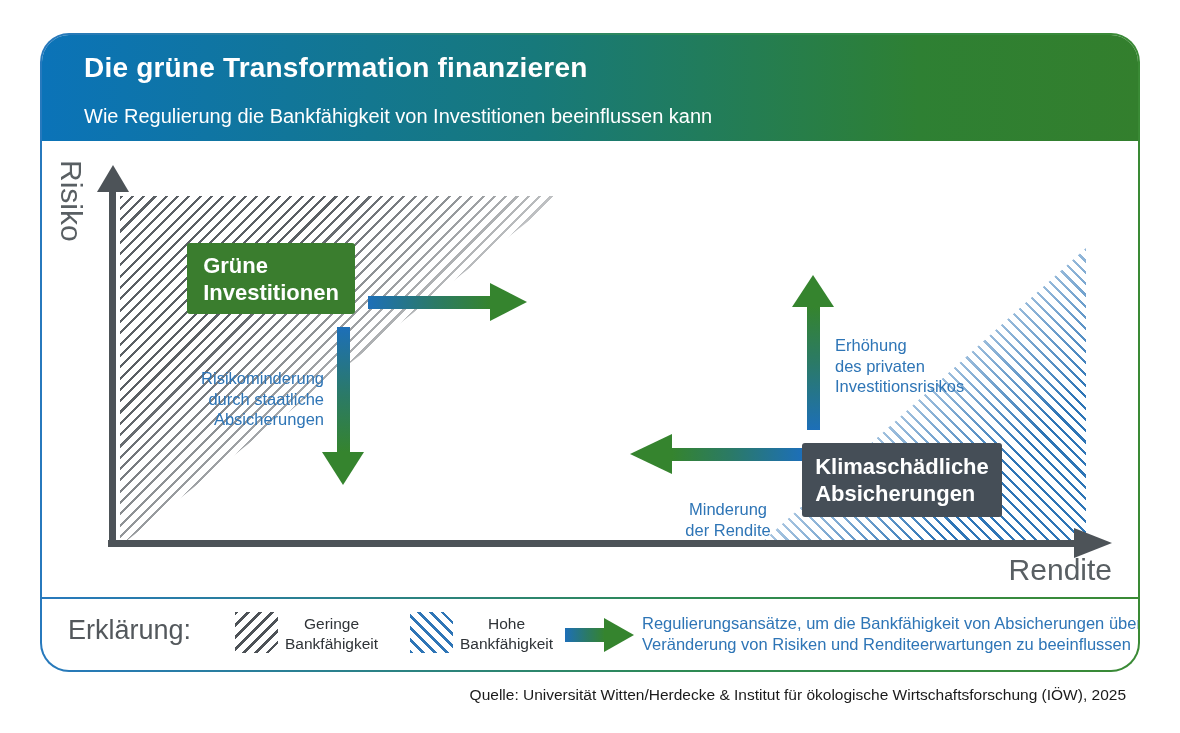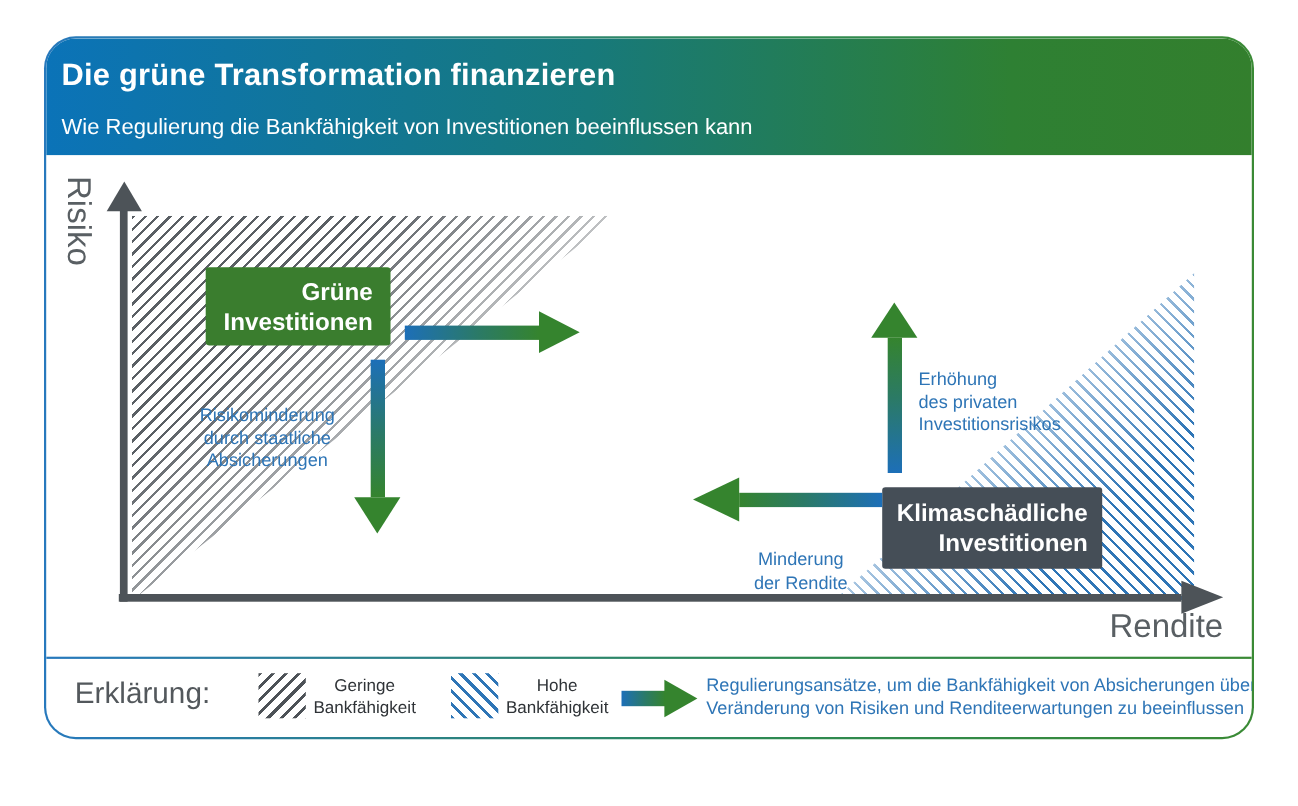--- a/index.html
+++ b/index.html
@@ -14,21 +14,21 @@
   }
   .card {
     position: relative; width: 100%; height: 100%;
     border-radius: 27px; background: #fff; overflow: hidden;
   }
 
   
   .header {
     position: absolute; left: 0; top: 0; right: 0; height: 106px;
     background: linear-gradient(90deg, #0b73b8 0%, #17797b 45%, #2e8033 80%, #337f2d 100%);
-    padding: 17px 0 0 14px; color: #fff;
+    padding: 17px 0 0 42px; color: #fff;
   }
   .header .title { font-size: 28px; font-weight: bold; letter-spacing: 0.2px; }
   .header .subtitle { font-size: 20px; margin-top: 21px; font-weight: normal; }
 
   
   .axis { position: absolute; background: #4d5358; }
   .y-axis-line { left: 67px; top: 156px; width: 7px; height: 356px; }
   .x-axis-line { left: 66px; top: 505px; width: 966px; height: 7px; }
   .y-axis-head {
     position: absolute; left: 55px; top: 130px; width: 0; height: 0;
@@ -61,21 +61,21 @@
     position: absolute; left: 716px; top: 213px; width: 328px; height: 298px;
     background: repeating-linear-gradient(45deg, #2e75b6 0 2.2px, transparent 2.2px 8px);
     clip-path: polygon(100% 0, 100% 100%, 0 100%);
     -webkit-mask-image: linear-gradient(315deg, #000 0%, #000 25%, rgba(0,0,0,0) 72%);
             mask-image: linear-gradient(315deg, #000 0%, #000 25%, rgba(0,0,0,0) 72%);
   }
 
   
   .node-box {
     position: absolute; color: #fff; font-weight: bold; font-size: 22px; line-height: 27px;
-    text-align: right; display: flex; align-items: center; justify-content: center;
+    text-align: left; display: flex; align-items: center; justify-content: center;
     white-space: pre-line; border-radius: 3px;
   }
   .green-box { left: 145px; top: 208px; width: 168px; height: 71px; background: #3a7d2e; }
   .dark-box  { left: 760px; top: 408px; width: 200px; height: 74px; background: #454e57; }
 
   
   .shaft { position: absolute; }
   .shaft-right { left: 326px; top: 261px; width: 122px; height: 13px;
     background: linear-gradient(90deg, #1d6fb8 0%, #2b7a66 55%, #35842e 100%); }
   .head-right { position: absolute; left: 448px; top: 248px; width: 0; height: 0;
@@ -96,21 +96,21 @@
 
   .shaft-left { left: 630px; top: 413px; width: 130px; height: 13px;
     background: linear-gradient(270deg, #1d6fb8 0%, #2b7a66 55%, #35842e 100%); }
   .head-left { position: absolute; left: 588px; top: 399px; width: 0; height: 0;
     border-top: 20.5px solid transparent; border-bottom: 20.5px solid transparent;
     border-right: 42px solid #35842e; }
 
   
   .note { position: absolute; color: #2e75b6; font-size: 16.5px; line-height: 20.5px; white-space: pre-line; }
   .note-steigerung { left: 326px; top: 191px; text-align: left; }
-  .note-risiko { left: 120px; top: 333px; width: 162px; text-align: center; }
+  .note-risiko { left: 120px; top: 333px; width: 162px; text-align: right; }
   .note-erhoehung { left: 793px; top: 300px; text-align: left; }
   .note-minderung { left: 636px; top: 464px; width: 100px; text-align: center; }
 
   
   .legend-sep { position: absolute; left: 0; top: 562px; width: 100%; height: 2px;
     background: linear-gradient(90deg, #2779bd 0%, #2e8a52 60%, #3a8a35 100%); }
   .legend-title { position: absolute; left: 26px; top: 580px; font-size: 27px; color: #53585c; }
   .swatch { position: absolute; width: 43px; height: 41px; top: 577px; }
   .swatch-gray { left: 193px;
     background: repeating-linear-gradient(135deg, #4d5257 0 2.6px, transparent 2.6px 8.4px); }
@@ -157,21 +157,21 @@
 Investitionen</div>
       <div class="shaft shaft-right"></div>
       <div class="head-right"></div>
       <div class="shaft shaft-down"></div>
       <div class="head-down"></div>
       <div class="note note-risiko">Risikominderung
 durch staatliche
 Absicherungen</div>
 
       <div class="node-box dark-box">Klimaschädliche
-Investitionen</div>
+Absicherungen</div>
       <div class="shaft shaft-up"></div>
       <div class="head-up"></div>
       <div class="note note-erhoehung">Erhöhung
 des privaten
 Investitionsrisikos</div>
       <div class="shaft shaft-left"></div>
       <div class="head-left"></div>
       <div class="note note-minderung">Minderung
 der Rendite</div>
 
@@ -183,13 +183,14 @@
       <div class="swatch swatch-blue"></div>
       <div class="legend-item-label label-hohe">Hohe
 Bankfähigkeit</div>
       <div class="legend-shaft"></div>
       <div class="legend-head"></div>
       <div class="legend-caption">Regulierungsansätze, um die Bankfähigkeit von Absicherungen über Veränderung von Risiken und Renditeerwartungen zu beeinflussen</div>
 
     </div>
   </div>
 
+  <div class="source">Quelle: Universität Witten/Herdecke &amp; Institut für ökologische Wirtschaftsforschung (IÖW), 2025</div>
 </div>
 
 </body></html>

